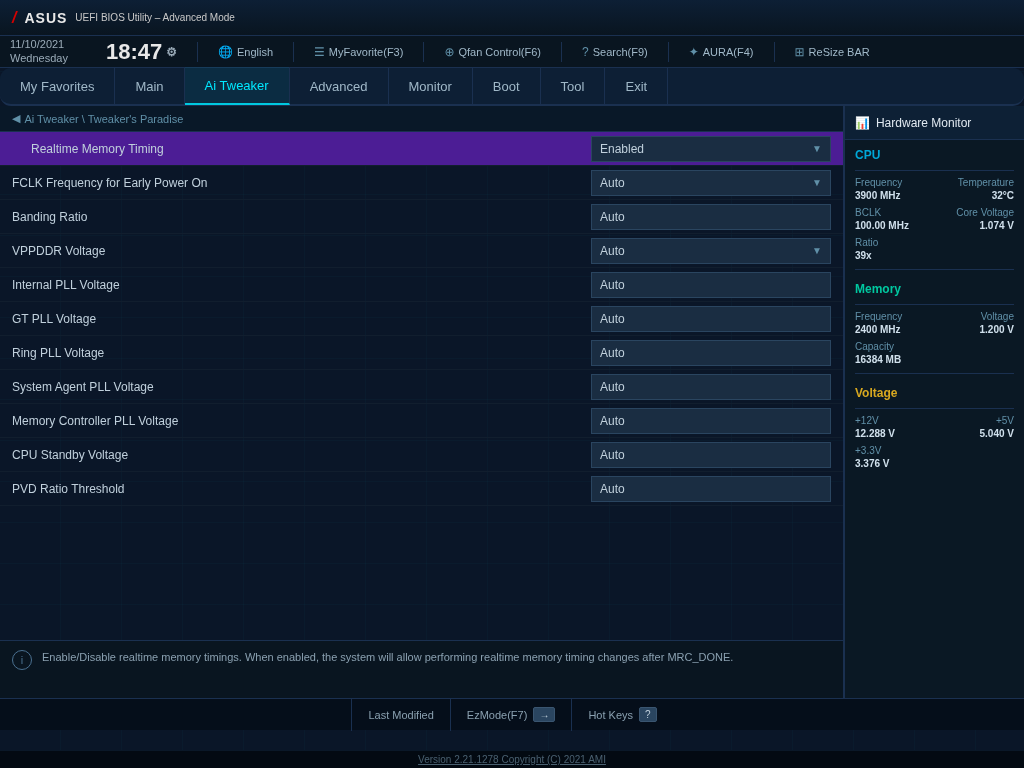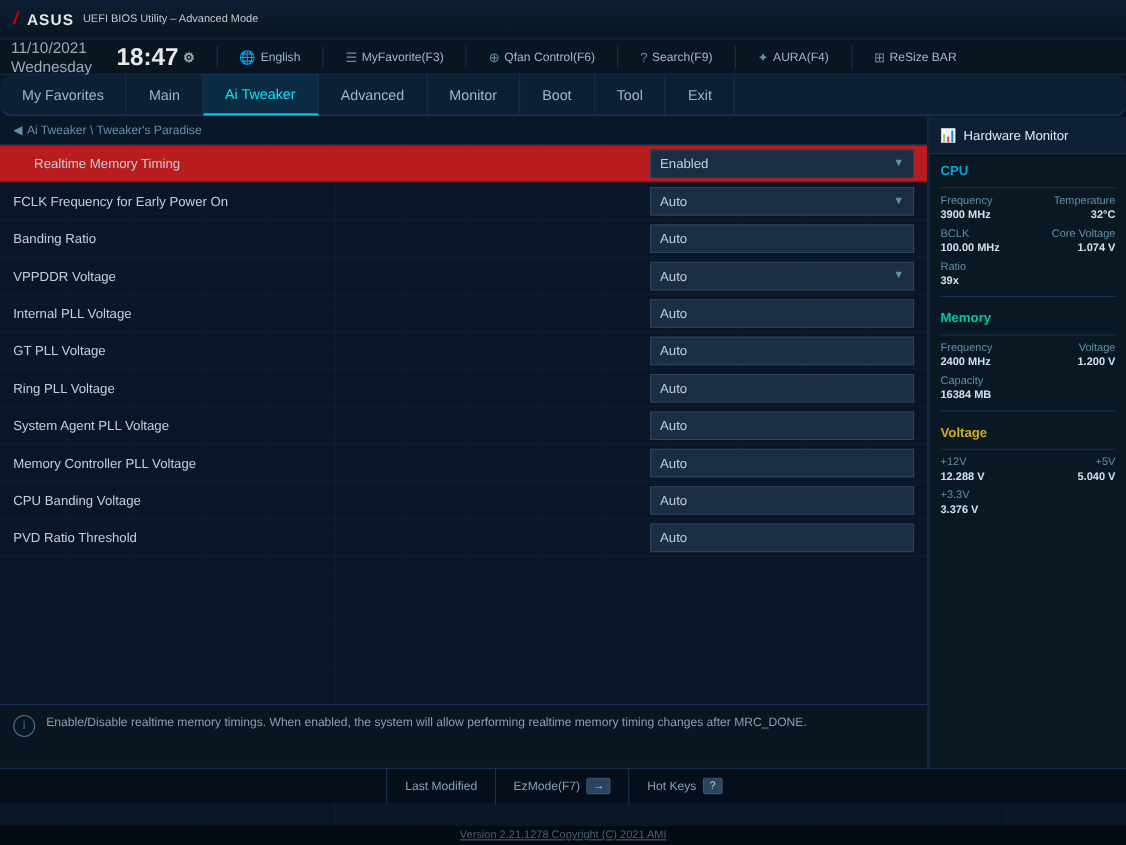--- a/index.html
+++ b/index.html
@@ -63,21 +63,21 @@
       height: 32px;
       position: relative;
       z-index: 10;
       border-bottom: 1px solid #1a3050;
       gap: 16px;
     }
 
     .datetime {
       display: flex;
       flex-direction: column;
-      font-size: 14px;
+      font-size: 11px;
       color: #9aabb8;
       line-height: 1.2;
       width: 80px;
     }
 
     .clock {
       display: flex;
       align-items: center;
       gap: 4px;
       font-size: 22px;
@@ -166,21 +166,21 @@
     .setting-row {
       display: flex;
       align-items: center;
       padding: 0 12px;
       height: 34px;
       border-bottom: 1px solid #111e2e;
       cursor: pointer;
     }
 
     .setting-row.selected {
-      background: #b91c1c;
+      background: #4c1d95;
       padding-left: 31px;
     }
 
     .setting-label {
       flex: 1;
       font-size: 12px;
       color: #c0d0dc;
     }
 
     .setting-value {
@@ -549,21 +549,21 @@
       <div class="setting-row">
         <span class="setting-label">Memory Controller PLL Voltage</span>
         <div class="setting-value">
           <div class="setting-text-box">
             <span>Auto</span>
           </div>
         </div>
       </div>
 
       <div class="setting-row">
-        <span class="setting-label">CPU Banding Voltage</span>
+        <span class="setting-label">CPU Standby Voltage</span>
         <div class="setting-value">
           <div class="setting-text-box">
             <span>Auto</span>
           </div>
         </div>
       </div>
 
       <div class="setting-row">
         <span class="setting-label">PVD Ratio Threshold</span>
         <div class="setting-value">

